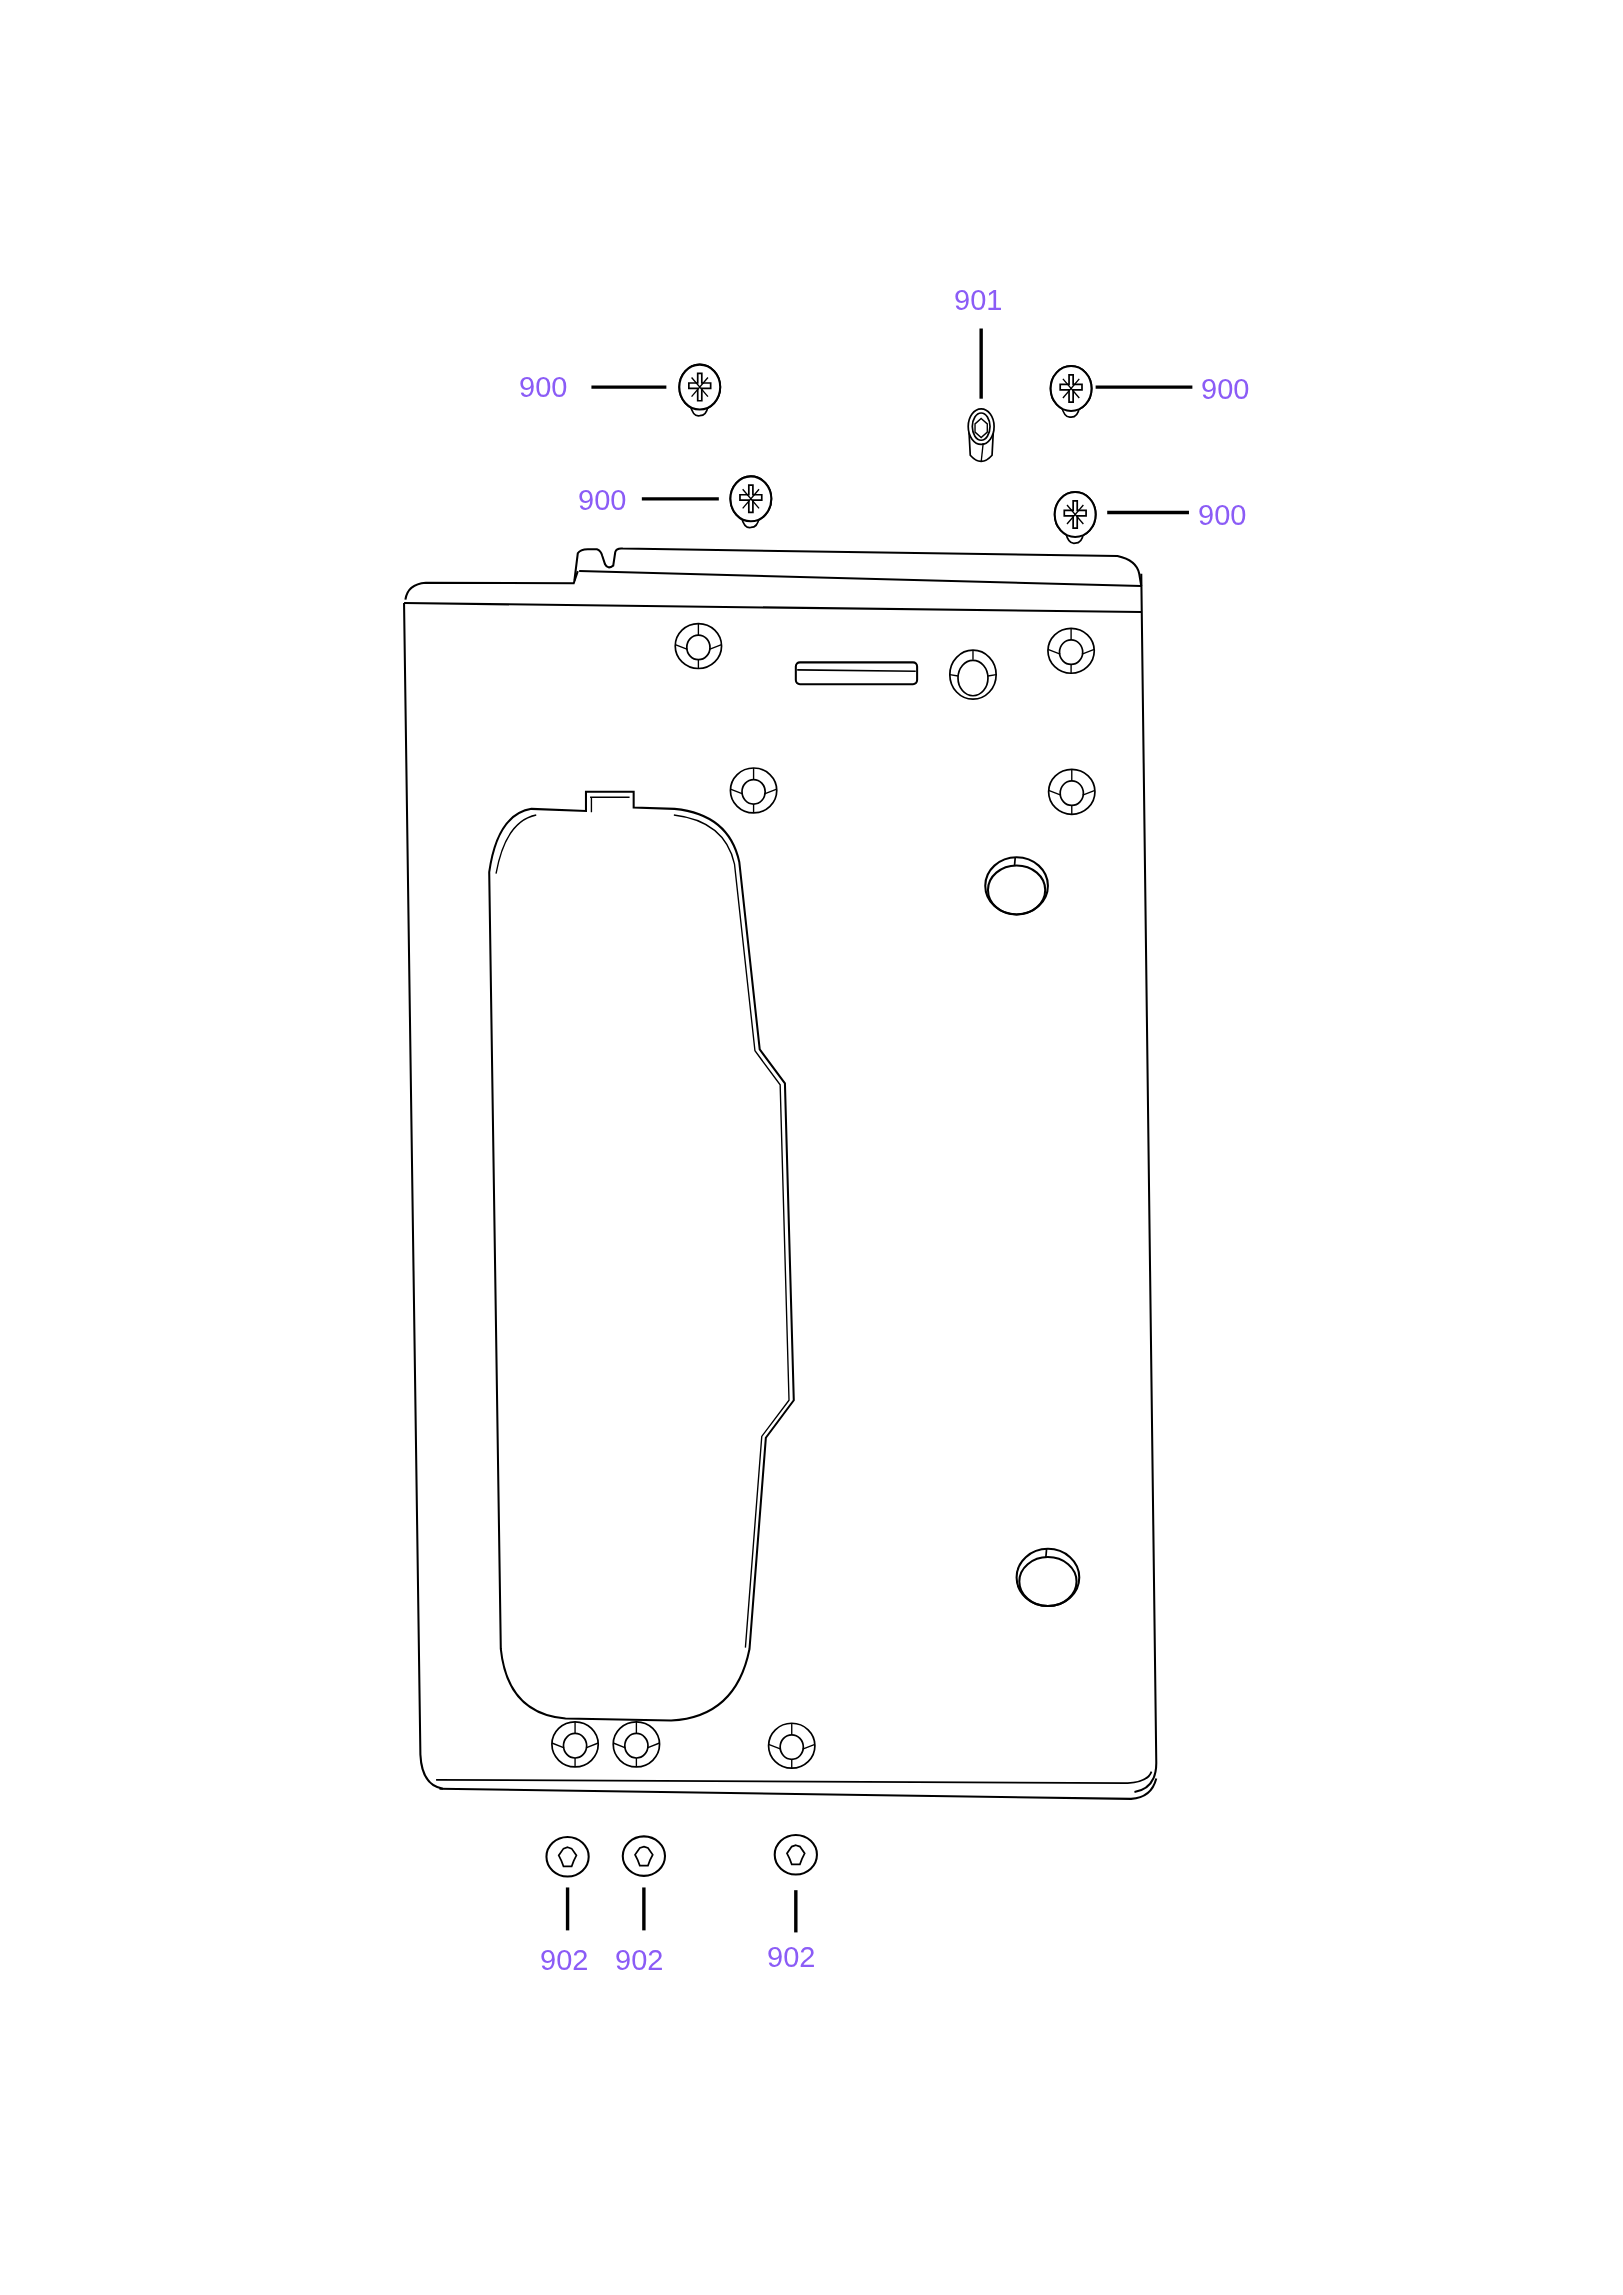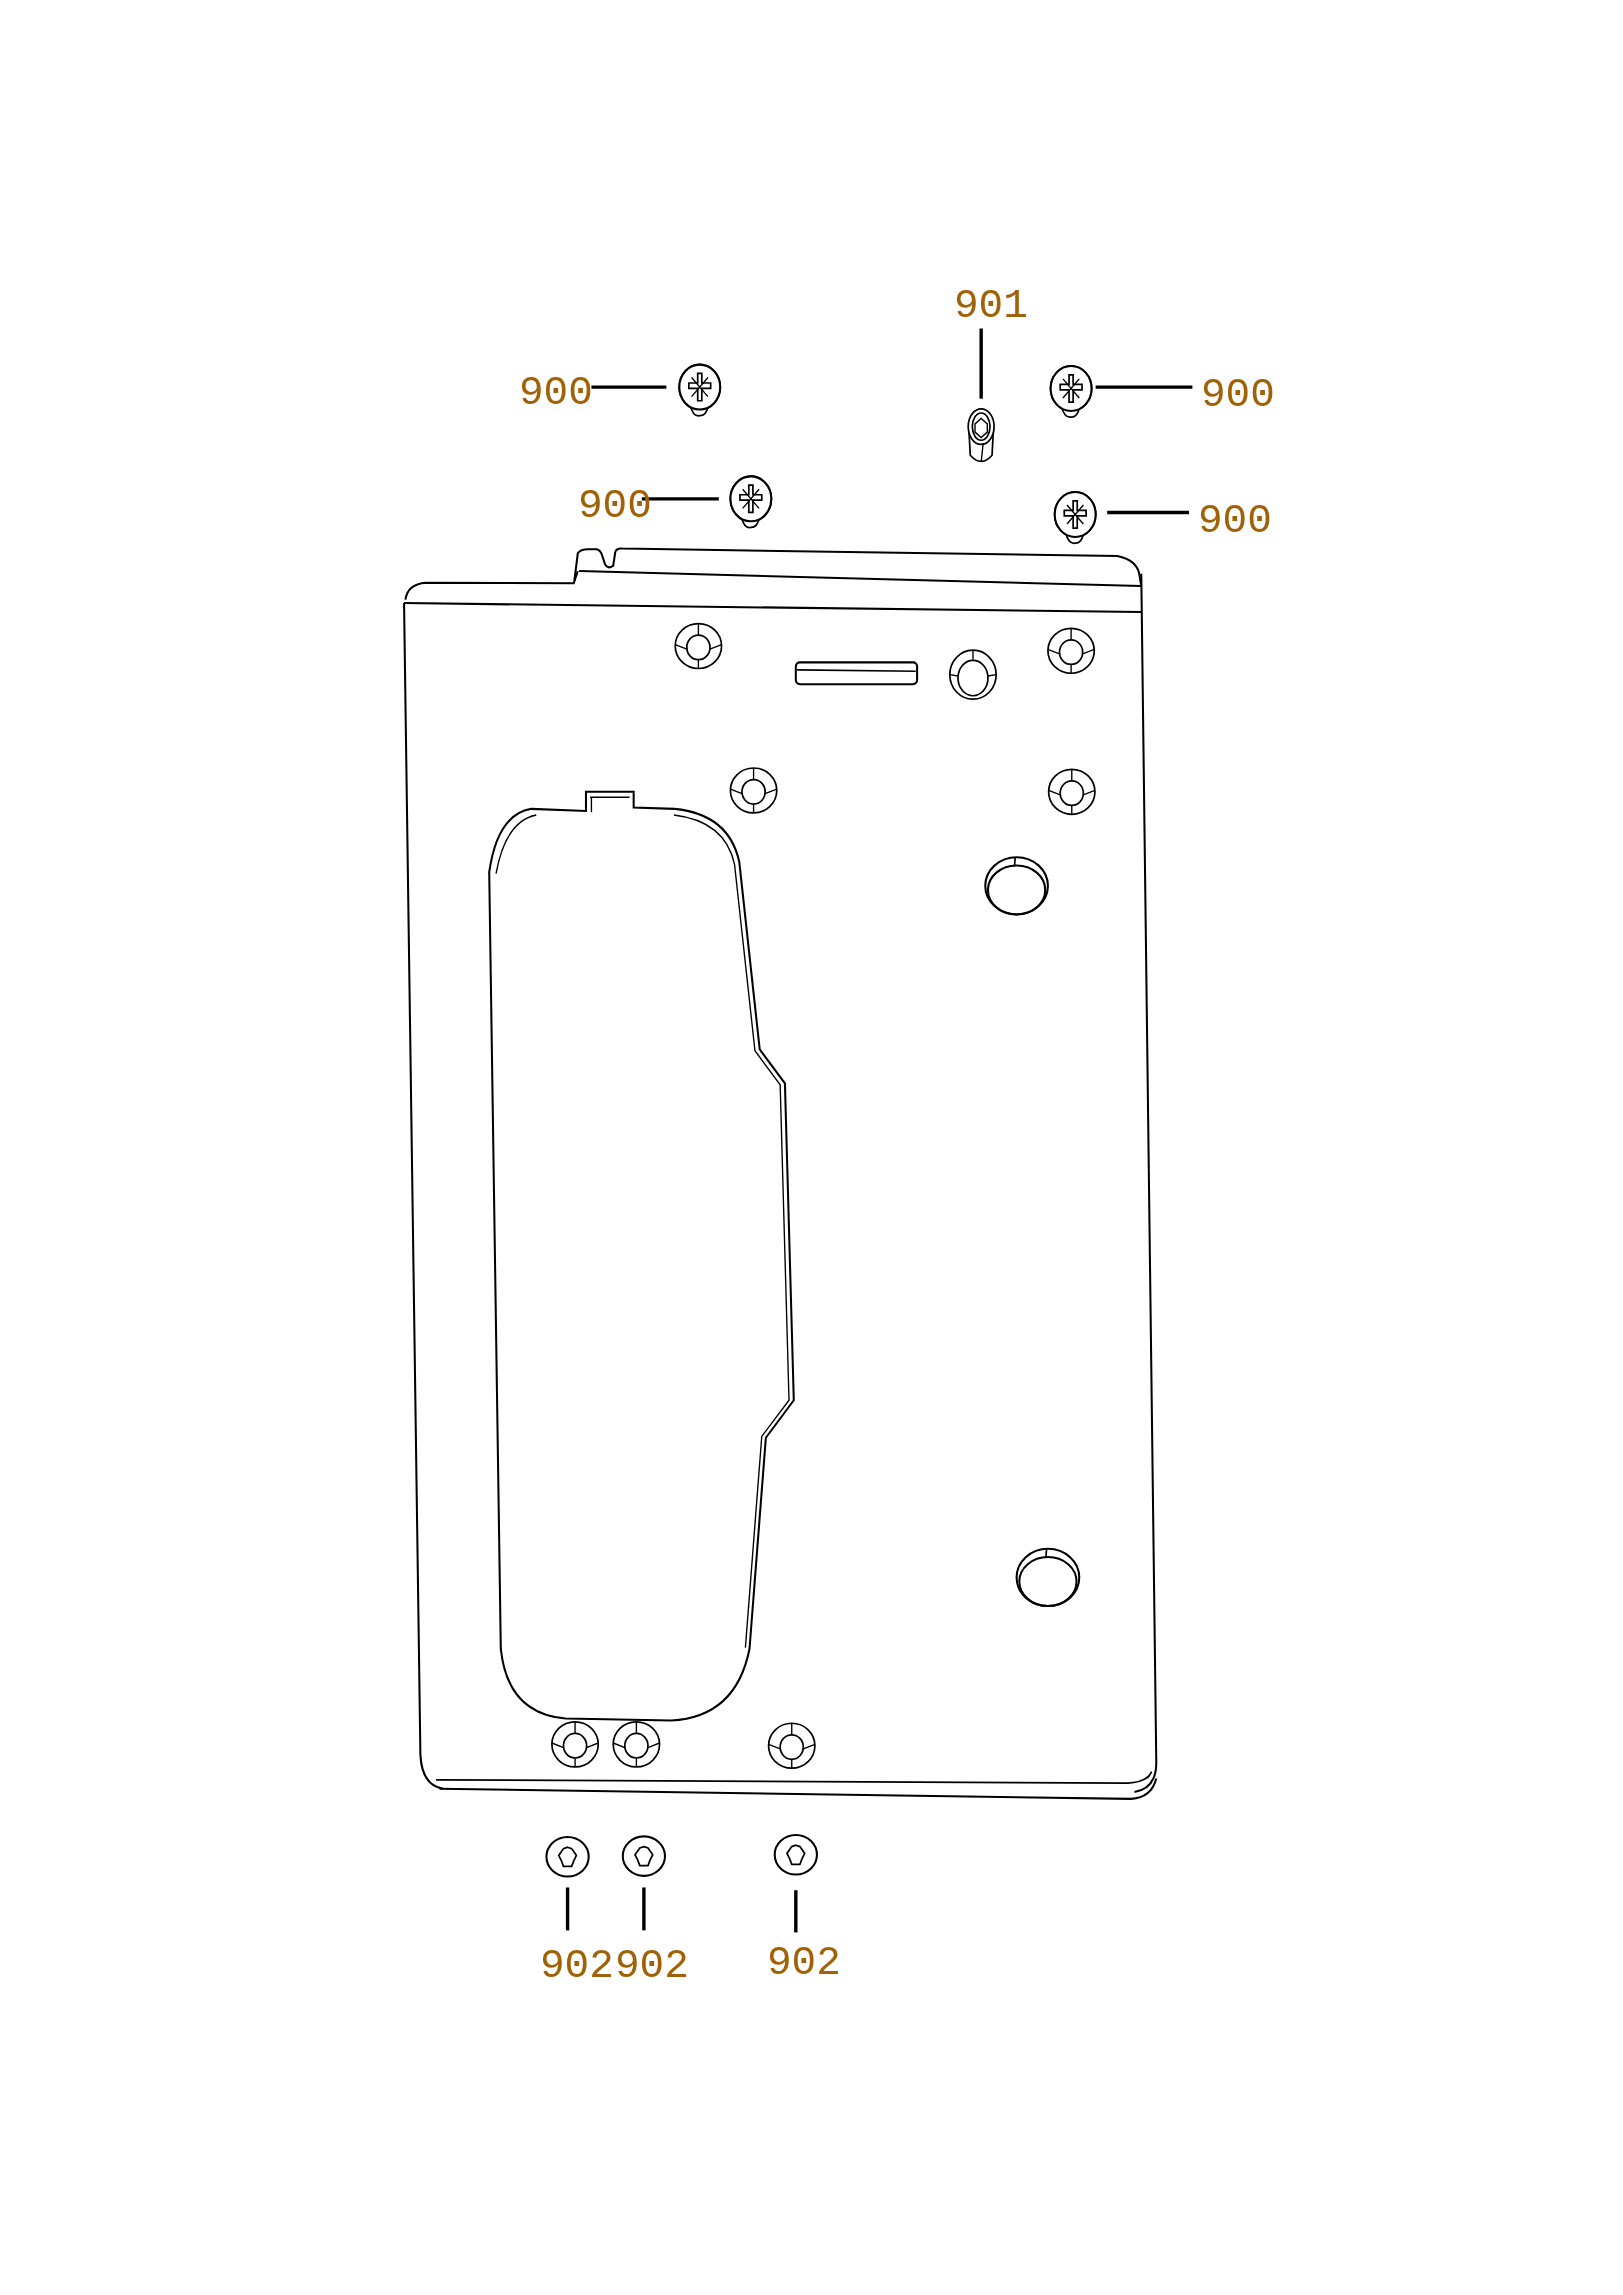--- a/index.html
+++ b/index.html
@@ -1,18 +1,18 @@
 <!DOCTYPE html>
 <html style="font-size:11px"><head>
 <meta charset="utf-8">
 <style>
   html, body { margin: 0; padding: 0; background: #ffffff; }
   body { width: 1623px; height: 2295px; position: relative; overflow: hidden; font-family: "Liberation Sans", sans-serif; }
   #diagram { position: absolute; left: 0; top: 0; width: 1623px; height: 2295px; }
-  .lbl { position: absolute; font-family: Liberation Mono, monospace; font-size: 41px; color: #a16207; line-height: 1; white-space: nowrap; }
+  .lbl { position: absolute; font-family: Liberation Sans, sans-serif; font-size: 29px; color: #8b5cf6; line-height: 1; white-space: nowrap; }
 </style>
 </head>
 <body>
 
 <svg id="diagram" viewBox="0 0 2382 3368" xmlns="http://www.w3.org/2000/svg">
   <defs>
 
     <g id="screw900">
       <ellipse cx="0" cy="0" rx="30" ry="33" fill="#fff" stroke="#000" stroke-width="3"></ellipse>
       <path d="M-14,26 Q-10,44 0,42 Q10,42 12,28" fill="#fff" stroke="#000" stroke-width="2.5"></path>

